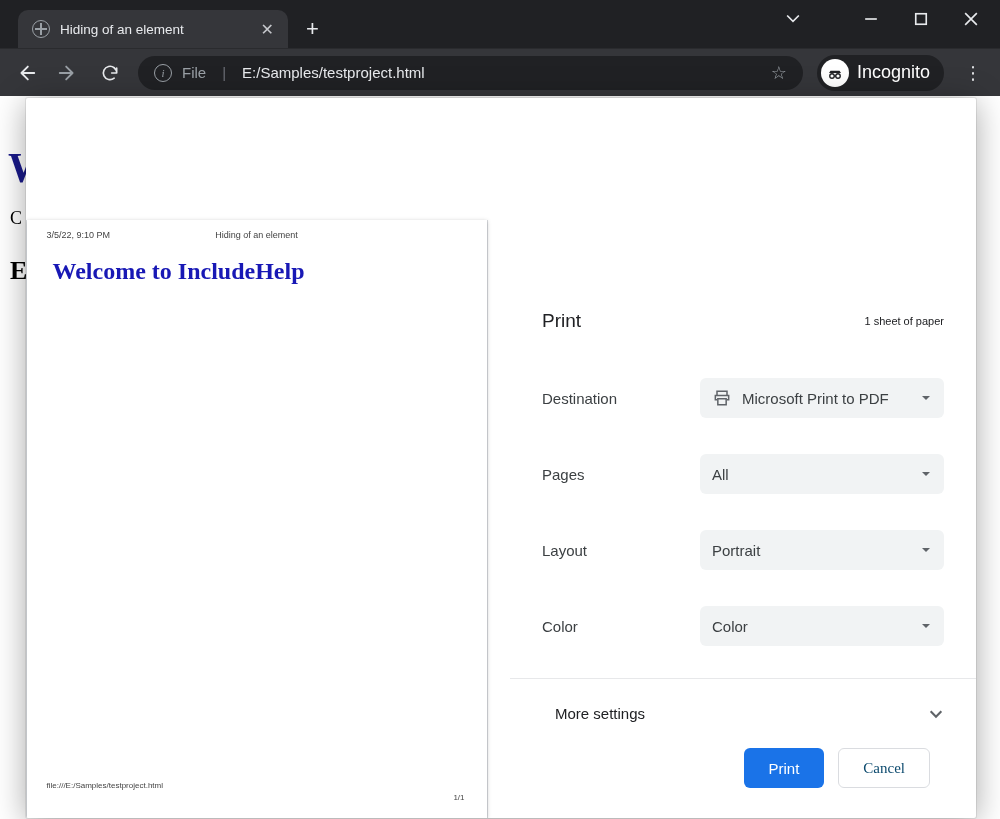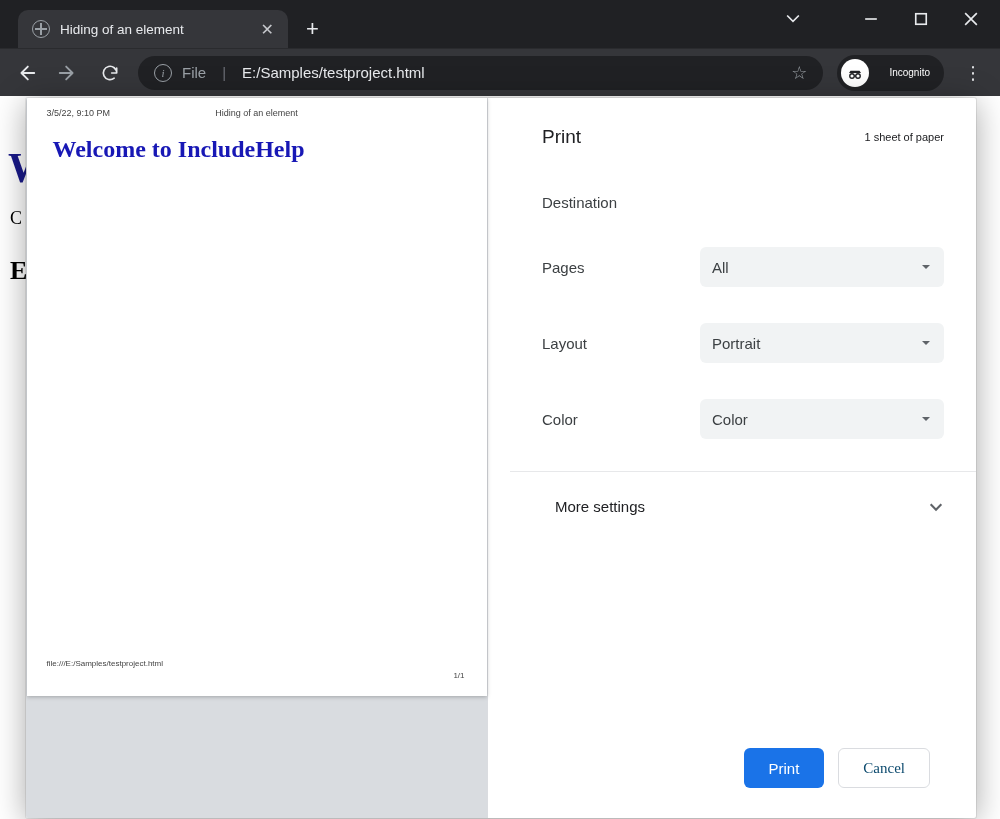--- a/index.html
+++ b/index.html
@@ -91,23 +91,23 @@
   }
   .info-icon{
     width:18px;height:18px;border:1.5px solid #9aa0a6;border-radius:50%;
     color:#9aa0a6;display:flex;align-items:center;justify-content:center;
     font-size:11px;font-style:italic;font-family:serif;
   }
   .addr-scheme{color:#9aa0a6;}
   .addr-sep{color:#6b6e75;padding:0 6px;}
   .star{ margin-left:auto; color:#9aa0a6; font-size:18px;}
   .incognito-chip{
-    display:flex;align-items:center;gap:20px;
+    display:flex;align-items:center;gap:8px;
     background:#202124;color:#fff;border-radius:18px;
-    padding:4px 14px 4px 4px;font-size:10px;
+    padding:4px 14px 4px 4px;font-size:18px;
   }
   .incognito-icon{
     width:28px;height:28px;border-radius:50%;background:#fff;
     display:flex;align-items:center;justify-content:center;color:#202124;
   }
   .kebab{color:#e8eaed; width:30px;text-align:center;font-size:18px;}
 
   
   .page-area{
     position:absolute; top:96px; left:0; right:0; bottom:0;
@@ -129,20 +129,21 @@
   
   .print-dialog{
     position:absolute;
     top:98px; left:26px;
     width:950px; height:720px;
     background:#fff;
     box-shadow: 0 4px 32px rgba(0,0,0,0.35), 0 0 0 1px rgba(0,0,0,0.08);
     border-radius:2px;
     display:flex;
     overflow:hidden;
+    align-items:flex-end;
   }
   
   .preview-pane{
     width:462px;
     background:#d9dce0;
     display:flex;
     flex-direction:column;
     align-items:center;
     border-right:1px solid #dadce0;
   }
@@ -312,20 +313,33 @@
 
   <div class="options-pane">
     <div class="opt-header">
       <span class="print-label">Print</span>
       <span class="sheet-count">1 sheet of paper</span>
     </div>
 
     <div class="opt-rows">
       <div class="opt-row">
         <span class="opt-label">Destination</span>
+        <div class="dropdown">
+          <span class="printer-ico">
+            <svg width="20" height="20" viewBox="0 0 24 24">
+                <path d="M6 9 V4 H18 V9 M6 14 H4 V9 H20 V14 H18 M7 13 H17 V20 H7 Z" fill="none" stroke="currentColor" stroke-width="1.8"></path>
+              </svg>
+          </span>
+          <span>Microsoft Print to PDF</span>
+          <span class="dd-caret">
+            <svg width="12" height="12" viewBox="0 0 12 12">
+                <path d="M2 4 L6 8 L10 4" fill="#5f6368"></path>
+              </svg>
+          </span>
+        </div>
       </div>
 
       <div class="opt-row">
         <span class="opt-label">Pages</span>
         <div class="dropdown">
           <span>All</span>
           <span class="dd-caret">
             <svg width="12" height="12" viewBox="0 0 12 12">
                 <path d="M2 4 L6 8 L10 4" fill="#5f6368"></path>
               </svg>

